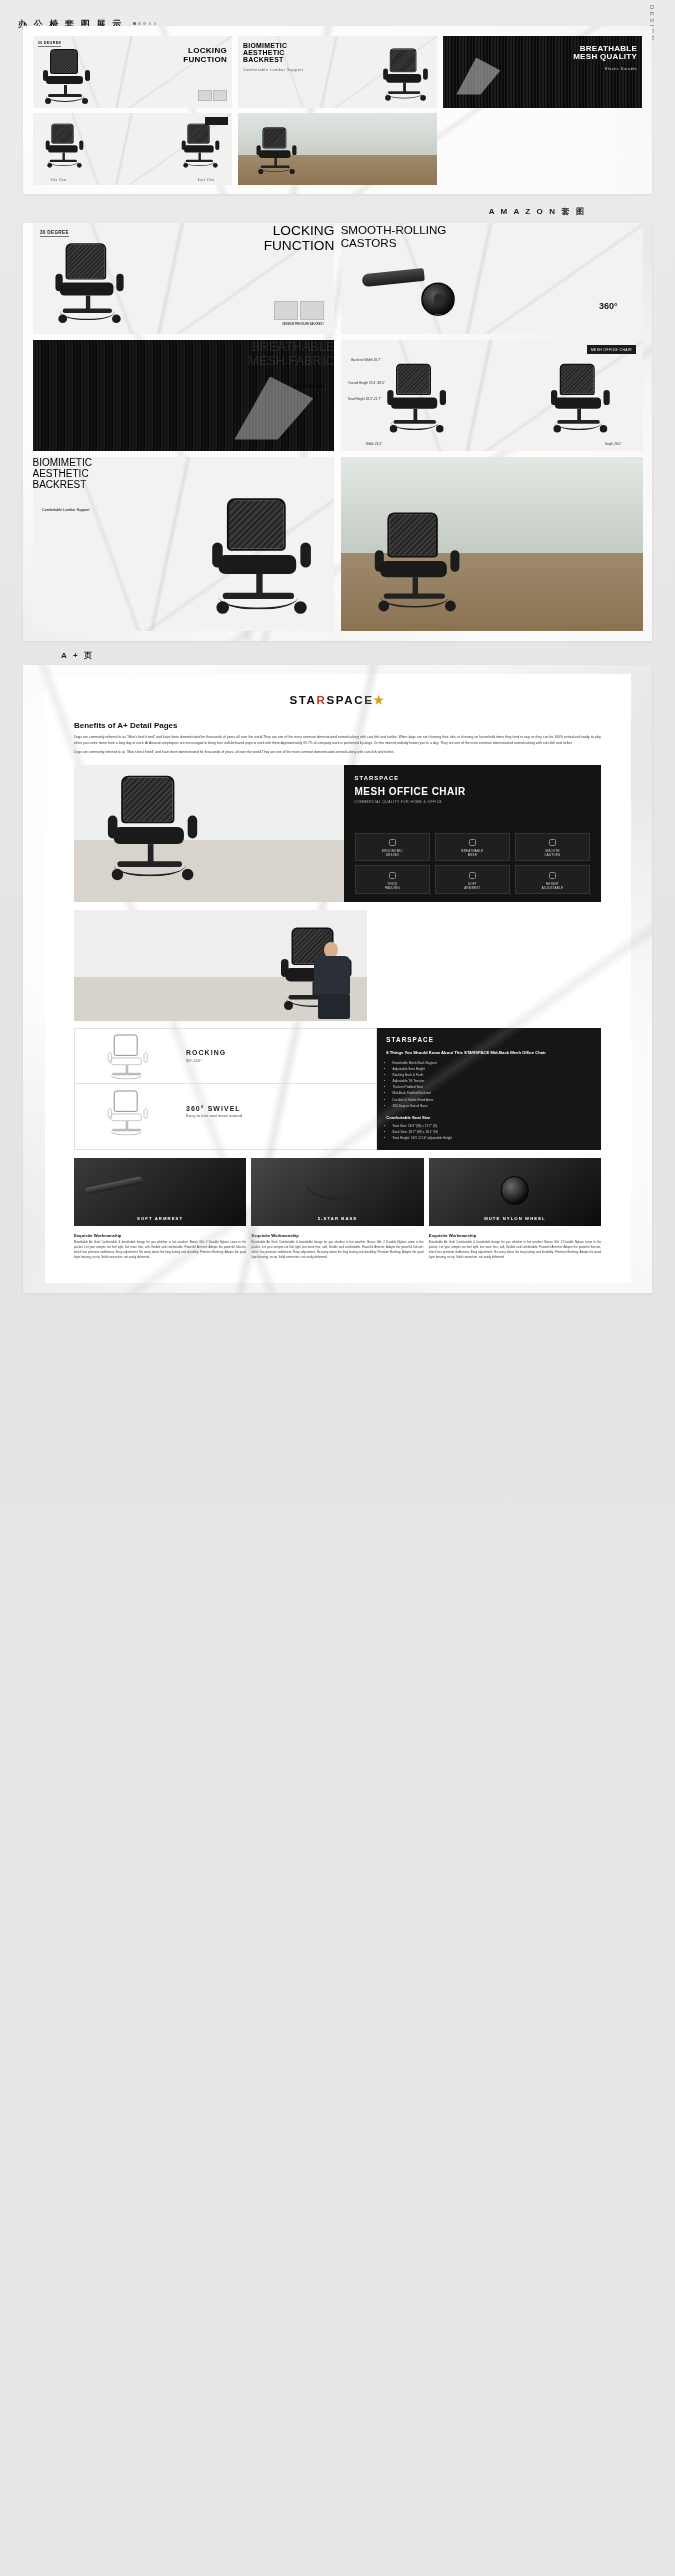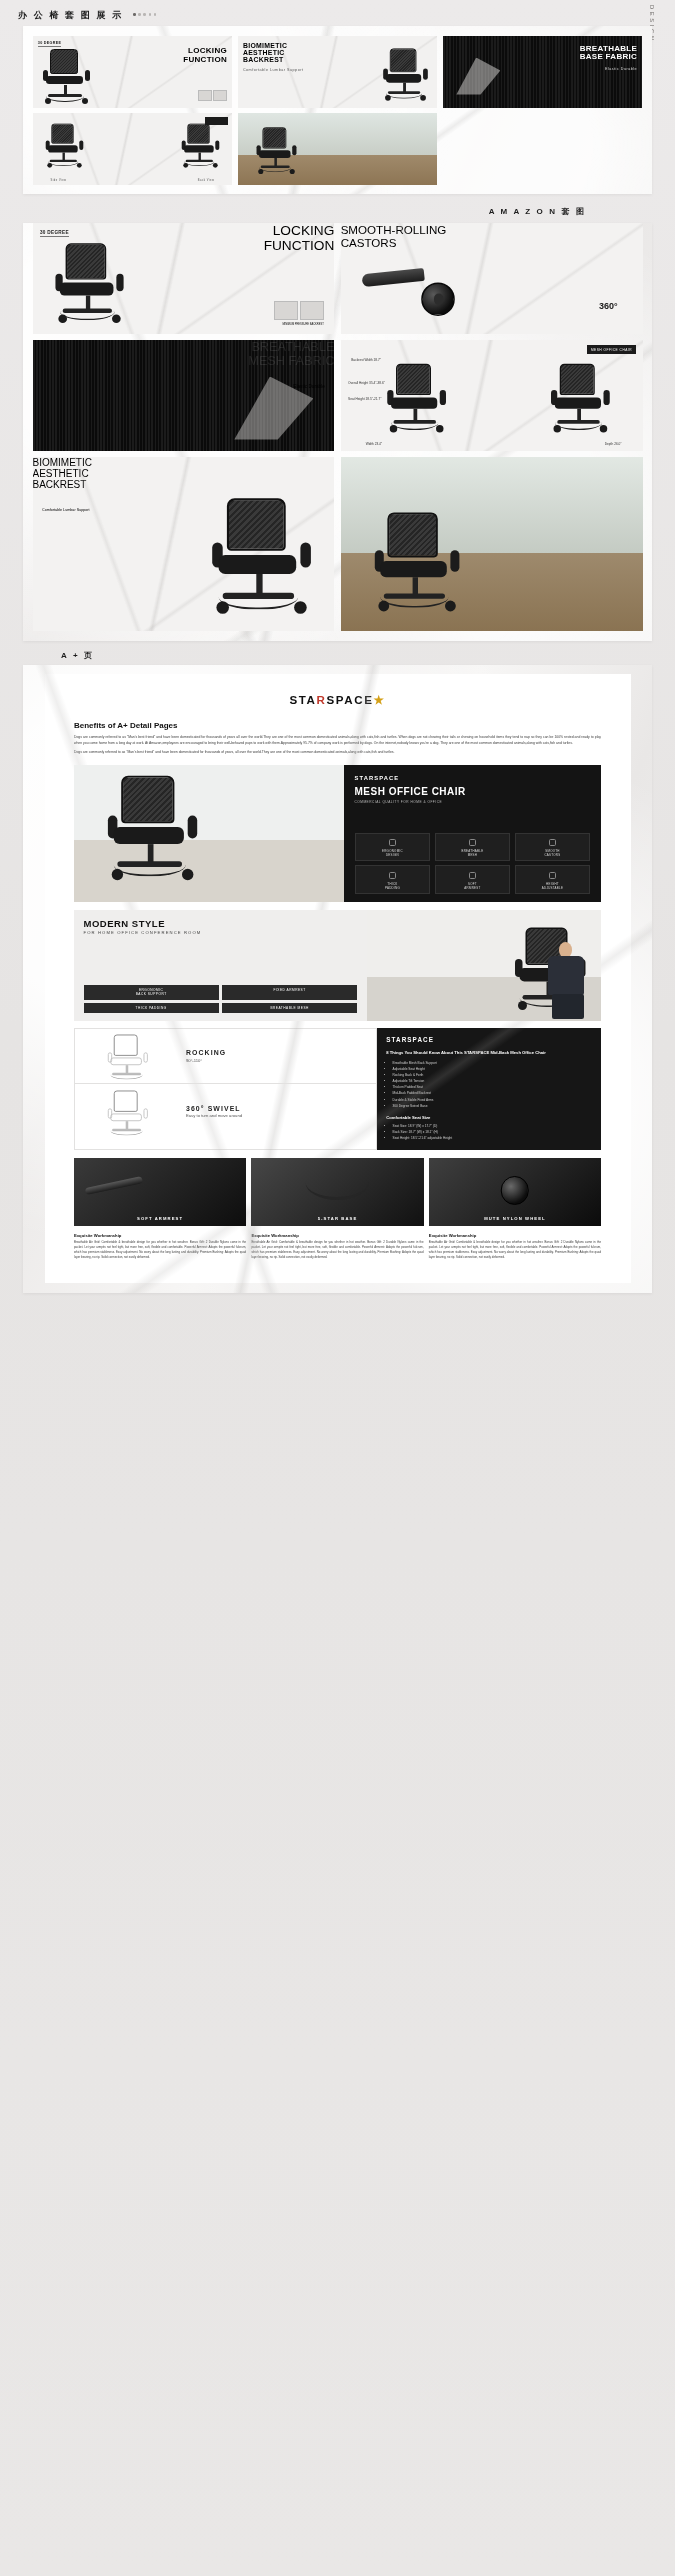--- a/index.html
+++ b/index.html
@@ -12,21 +12,21 @@
     width: 675px;
     min-height: 2576px;
     position: relative;
     background: linear-gradient(180deg,#eceaea 0%, #e6e4e3 40%, #e9e7e6 100%);
   }
 
   
   .page-header {
     position: relative;
     height: 24px;
-    padding: 8px 0 0 18px;
+    padding: 17px 0 0 18px;
   }
   .page-header .title {
     font-size: 9px;
     letter-spacing: 2.1px;
     color: #1d1d1d;
     font-weight: 700;
     display: inline-block;
   }
   .dots { display:inline-block; margin-left: 7.4px; vertical-align: 1.6px;}
   .dots i {
@@ -331,21 +331,21 @@
           <div class="base"></div>
         <div class="wheel" style="left:3.2px;"></div>
           <div class="wheel" style="right:3.2px;"></div>
       </div>
     </div>
 
     <div class="card dark">
       <div class="meshswatch" style="inset:0;opacity:.85;"></div>
       <div class="leafshape" style="left:13.7px;top:22px;width:44px;height:37px;opacity:.5;"></div>
       <div class="cap med" style="right:5.3px;top:9.5px;color:#fff;text-align:right;white-space:pre-line;">BREATHABLE
-BASE FABRIC</div>
+MESH QUALITY</div>
       <div class="sub light" style="position:absolute;right:5.3px;top:29.5px;">Elastic Durable</div>
     </div>
 
 
     <div class="card marble">
       <div class="chair" style="left:7.4px;bottom:9.5px;transform:scale(.8);">
         <div class="back"></div>
           <div class="arm-l"></div>
           <div class="arm-r"></div>
         <div class="seat"></div>
@@ -539,31 +539,20 @@
 PADDING</span></div>
           <div class="f"><span class="ic"></span><span style="white-space:pre-line">SOFT
 ARMREST</span></div>
           <div class="f"><span class="ic"></span><span style="white-space:pre-line">HEIGHT
 ADJUSTABLE</span></div>
         </div>
       </div>
     </div>
 
     <div class="style-block">
-      <div class="style-left">
-        <h3>MODERN STYLE</h3>
-        <div class="sub2">FOR HOME OFFICE CONFERENCE ROOM</div>
-        <div class="quad">
-          <div class="q" style="white-space:pre-line">ERGONOMIC
-BACK SUPPORT</div>
-          <div class="q" style="white-space:pre-line">FIXED ARMREST</div>
-          <div class="q" style="white-space:pre-line">THICK PADDING</div>
-          <div class="q" style="white-space:pre-line">BREATHABLE MESH</div>
-        </div>
-      </div>
       <div class="style-right">
         <div style="position:absolute;inset:0;background:linear-gradient(180deg,#efeeec 0 60%,#d6d3cd 60% 100%);"></div>
         <div class="chair" style="right:13.7px;bottom:7.4px;transform:scale(1.5);transform-origin:right bottom;">
           <div class="back"></div>
             <div class="arm-l"></div>
             <div class="arm-r"></div>
           <div class="seat"></div>
             <div class="post"></div>
             <div class="base"></div>
           <div class="wheel" style="left:3.2px;"></div>

